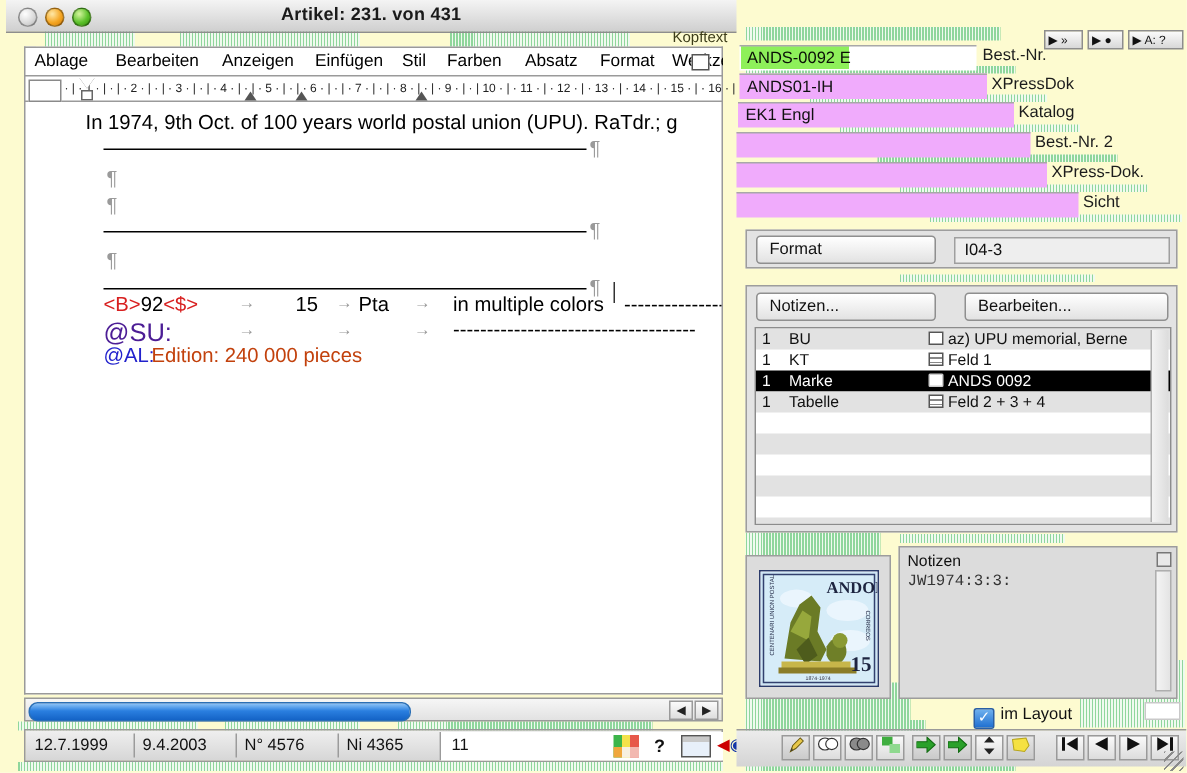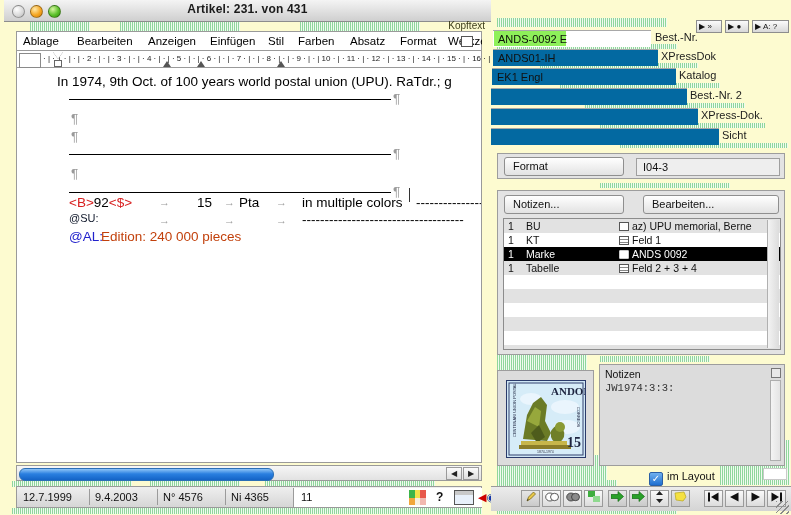--- a/index.html
+++ b/index.html
@@ -99,21 +99,21 @@
   }
   
   #db-panel{position:absolute;left:491px;top:0;width:300px;height:515px;}
   .navbtn{
     position:absolute;top:20px;height:13px;
     background:linear-gradient(#fbfbfb,#d8d8d8);
     border:1px solid #8d8d8d;box-sizing:border-box;
     font-size:8px;color:#111;line-height:11px;padding-left:2px;white-space:nowrap;
   }
   .fieldbox{
-    position:absolute;top:0;height:17px;background:#0369a1;
+    position:absolute;top:0;height:17px;background:#f0abfc;
     border-top:1px solid #a8a8a8;box-sizing:border-box;
     font-size:11px;color:#111;line-height:16px;padding-left:5px;white-space:nowrap;
   }
   .fieldbox.sel{background:#fff;}
   .fieldlabel{
     position:absolute;top:1px;font-size:11px;color:#1c1c1c;white-space:nowrap;
   }
   #fmtgroup{
     position:absolute;left:6px;top:153px;width:288px;height:26px;
     background:#e3e3e3;border:1px solid #9d9d9d;box-sizing:border-box;
@@ -272,21 +272,21 @@
       <span style="color:#d82020;">&lt;B&gt;</span><span style="color:#000;">92</span><span style="color:#d82020;">&lt;$&gt;</span>
     </div>
     <span class="tabarrow" style="position:absolute;left:142px;top:128px;">→</span>
     <span style="position:absolute;left:180px;top:127px;font-size:13.5px;">15</span>
     <span class="tabarrow" style="position:absolute;left:207px;top:128px;">→</span>
     <span style="position:absolute;left:222px;top:127px;font-size:13.5px;">Pta</span>
     <span class="tabarrow" style="position:absolute;left:259px;top:128px;">→</span>
     <span style="position:absolute;left:285px;top:127px;font-size:13.5px;">in multiple colors</span>
     <span style="position:absolute;left:399px;top:127px;font-size:13.5px;overflow:hidden;width:66px;white-space:nowrap;">--------------------------</span>
 
-    <span style="position:absolute;left:52px;top:144px;font-size:11px;color:#0f172a;">@SU:</span>
+    <span style="position:absolute;left:52px;top:144px;font-size:17px;color:#4c1d95;">@SU:</span>
     <span class="tabarrow" style="position:absolute;left:142px;top:146px;">→</span>
     <span class="tabarrow" style="position:absolute;left:207px;top:146px;">→</span>
     <span class="tabarrow" style="position:absolute;left:259px;top:146px;">→</span>
     <span style="position:absolute;left:285px;top:144px;font-size:13.5px;overflow:hidden;width:180px;white-space:nowrap;">------------------------------------</span>
 
     <span style="position:absolute;left:52px;top:161px;font-size:13.5px;color:#2222cc;">@AL:</span>
     <span style="position:absolute;left:84px;top:161px;font-size:13.5px;color:#c2410c;">Edition: 240 000 pieces</span>
 
     <div style="position:absolute;left:392px;top:120px;width:1px;height:14px;background:#333;"></div>
   </div>

